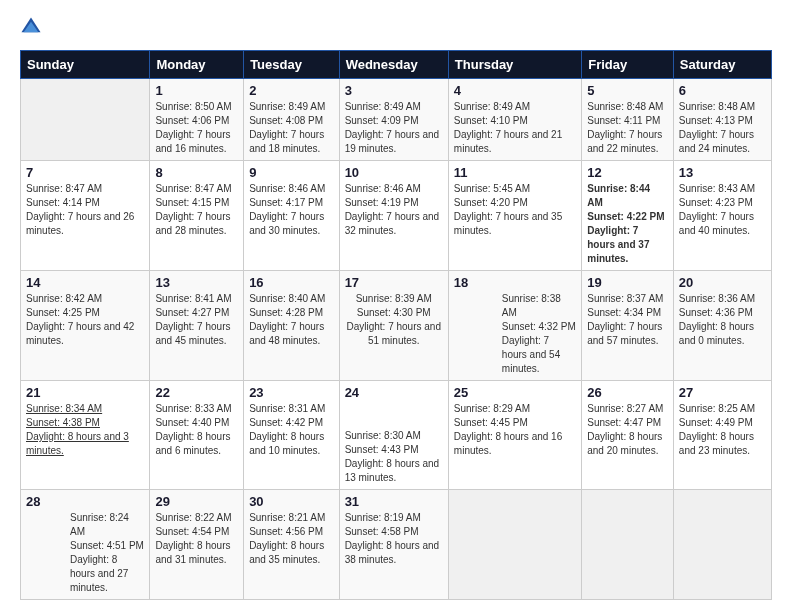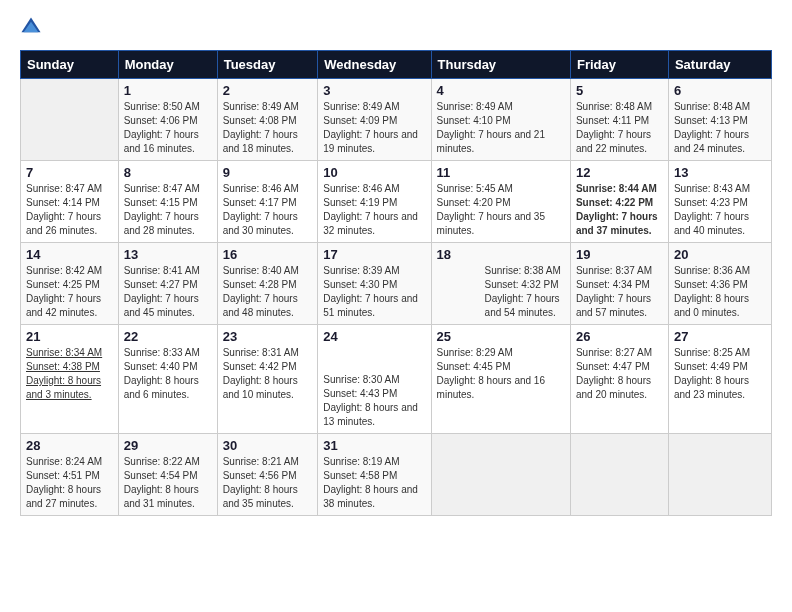--- a/index.html
+++ b/index.html
@@ -236,21 +236,21 @@
 Daylight: 7 hours and 45 minutes.</div>
           </td>
           <td>
             <span class="day-number">16</span>
             <div class="day-info" style="white-space: pre-line;">Sunrise: 8:40 AM
 Sunset: 4:28 PM
 Daylight: 7 hours and 48 minutes.</div>
           </td>
           <td>
             <span class="day-number">17</span>
-            <div class="day-info" style="white-space: pre-line;">Sunrise: 8:39 AM
+            <div class="day-info" style="white-space: pre-line; text-align: center;">Sunrise: 8:39 AM
 Sunset: 4:30 PM
 Daylight: 7 hours and 51 minutes.</div>
           </td>
           <td>
             <span class="day-number">18</span>
             <div class="day-info" style="white-space: pre-line; margin-left: 48px;">Sunrise: 8:38 AM
 Sunset: 4:32 PM
 Daylight: 7 hours and 54 minutes.</div>
           </td>
           <td>
@@ -306,21 +306,21 @@
           <td>
             <span class="day-number">27</span>
             <div class="day-info" style="white-space: pre-line;">Sunrise: 8:25 AM
 Sunset: 4:49 PM
 Daylight: 8 hours and 23 minutes.</div>
           </td>
         </tr>
         <tr>
           <td>
             <span class="day-number">28</span>
-            <div class="day-info" style="white-space: pre-line;">Sunrise: 8:24 AM
+            <div class="day-info" style="white-space: pre-line; margin-left: 44px;">Sunrise: 8:24 AM
 Sunset: 4:51 PM
 Daylight: 8 hours and 27 minutes.</div>
           </td>
           <td>
             <span class="day-number">29</span>
             <div class="day-info" style="white-space: pre-line;">Sunrise: 8:22 AM
 Sunset: 4:54 PM
 Daylight: 8 hours and 31 minutes.</div>
           </td>
           <td>

